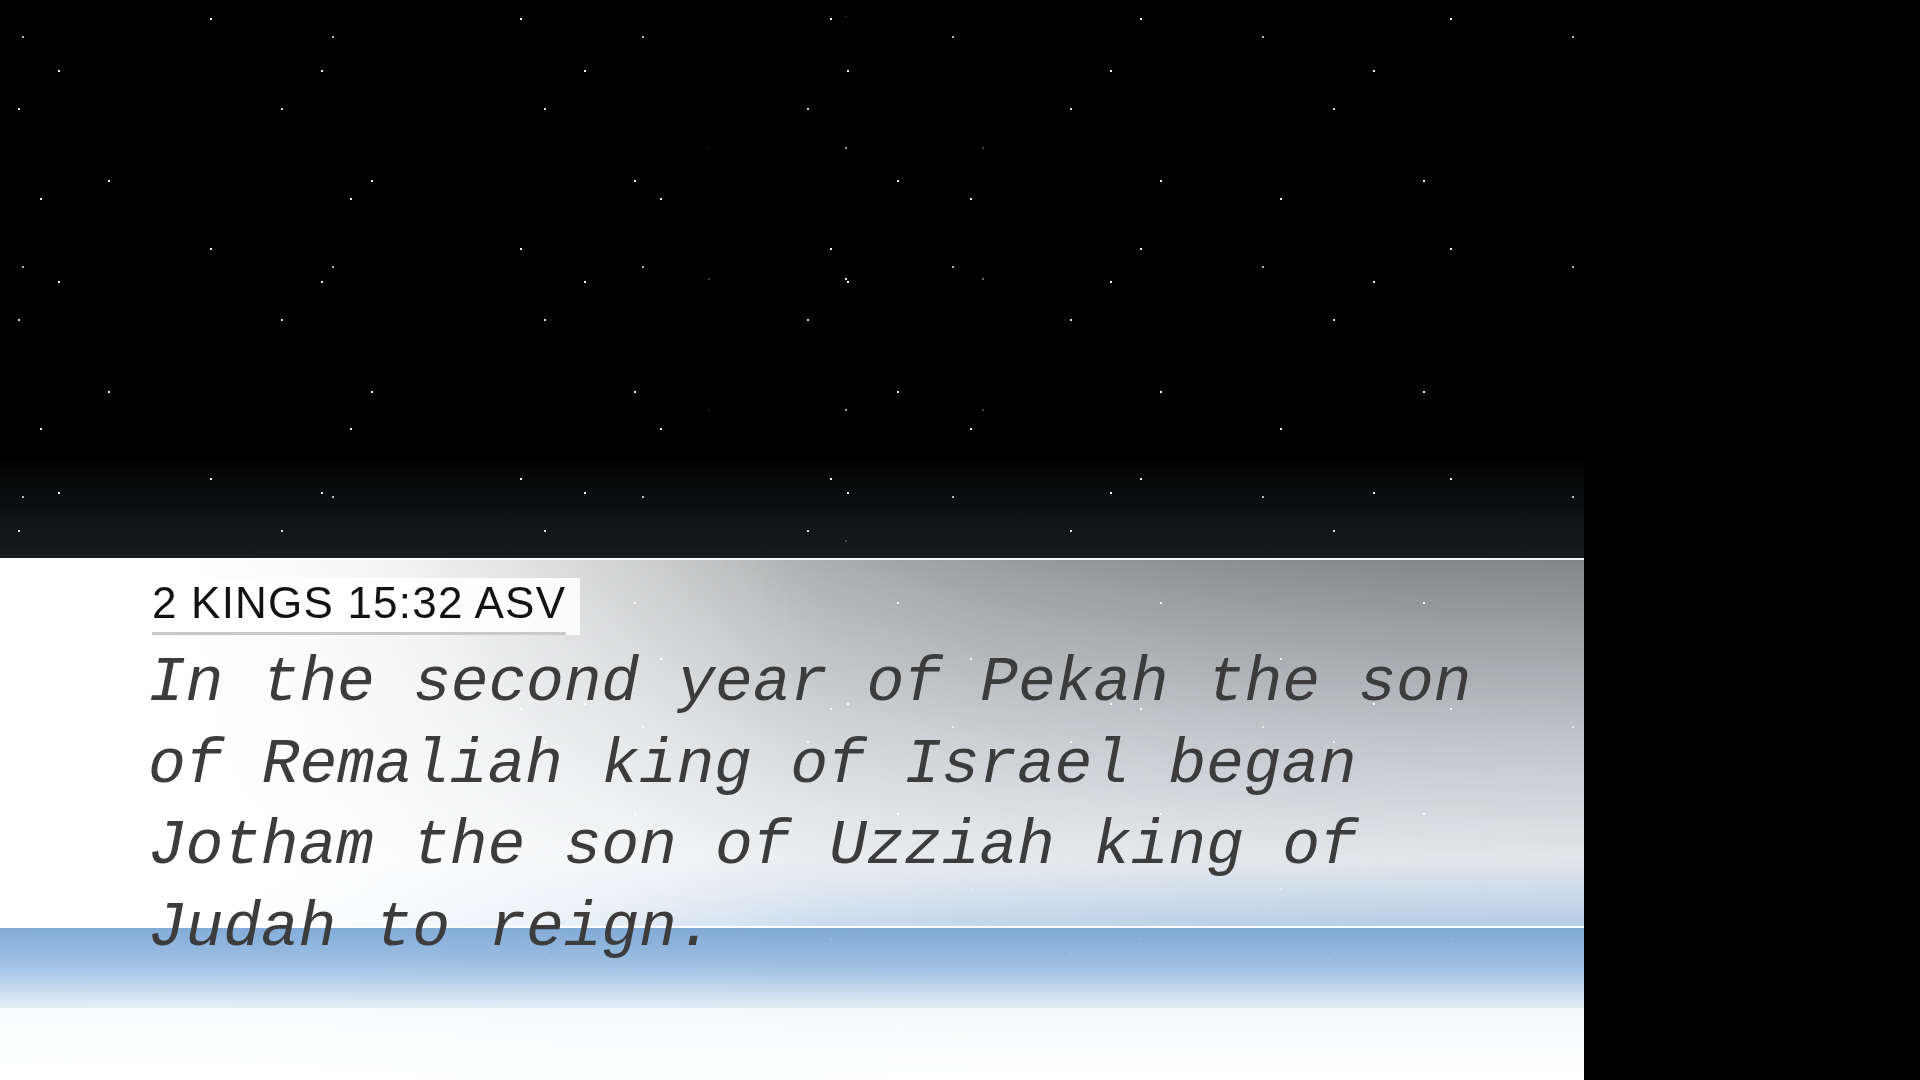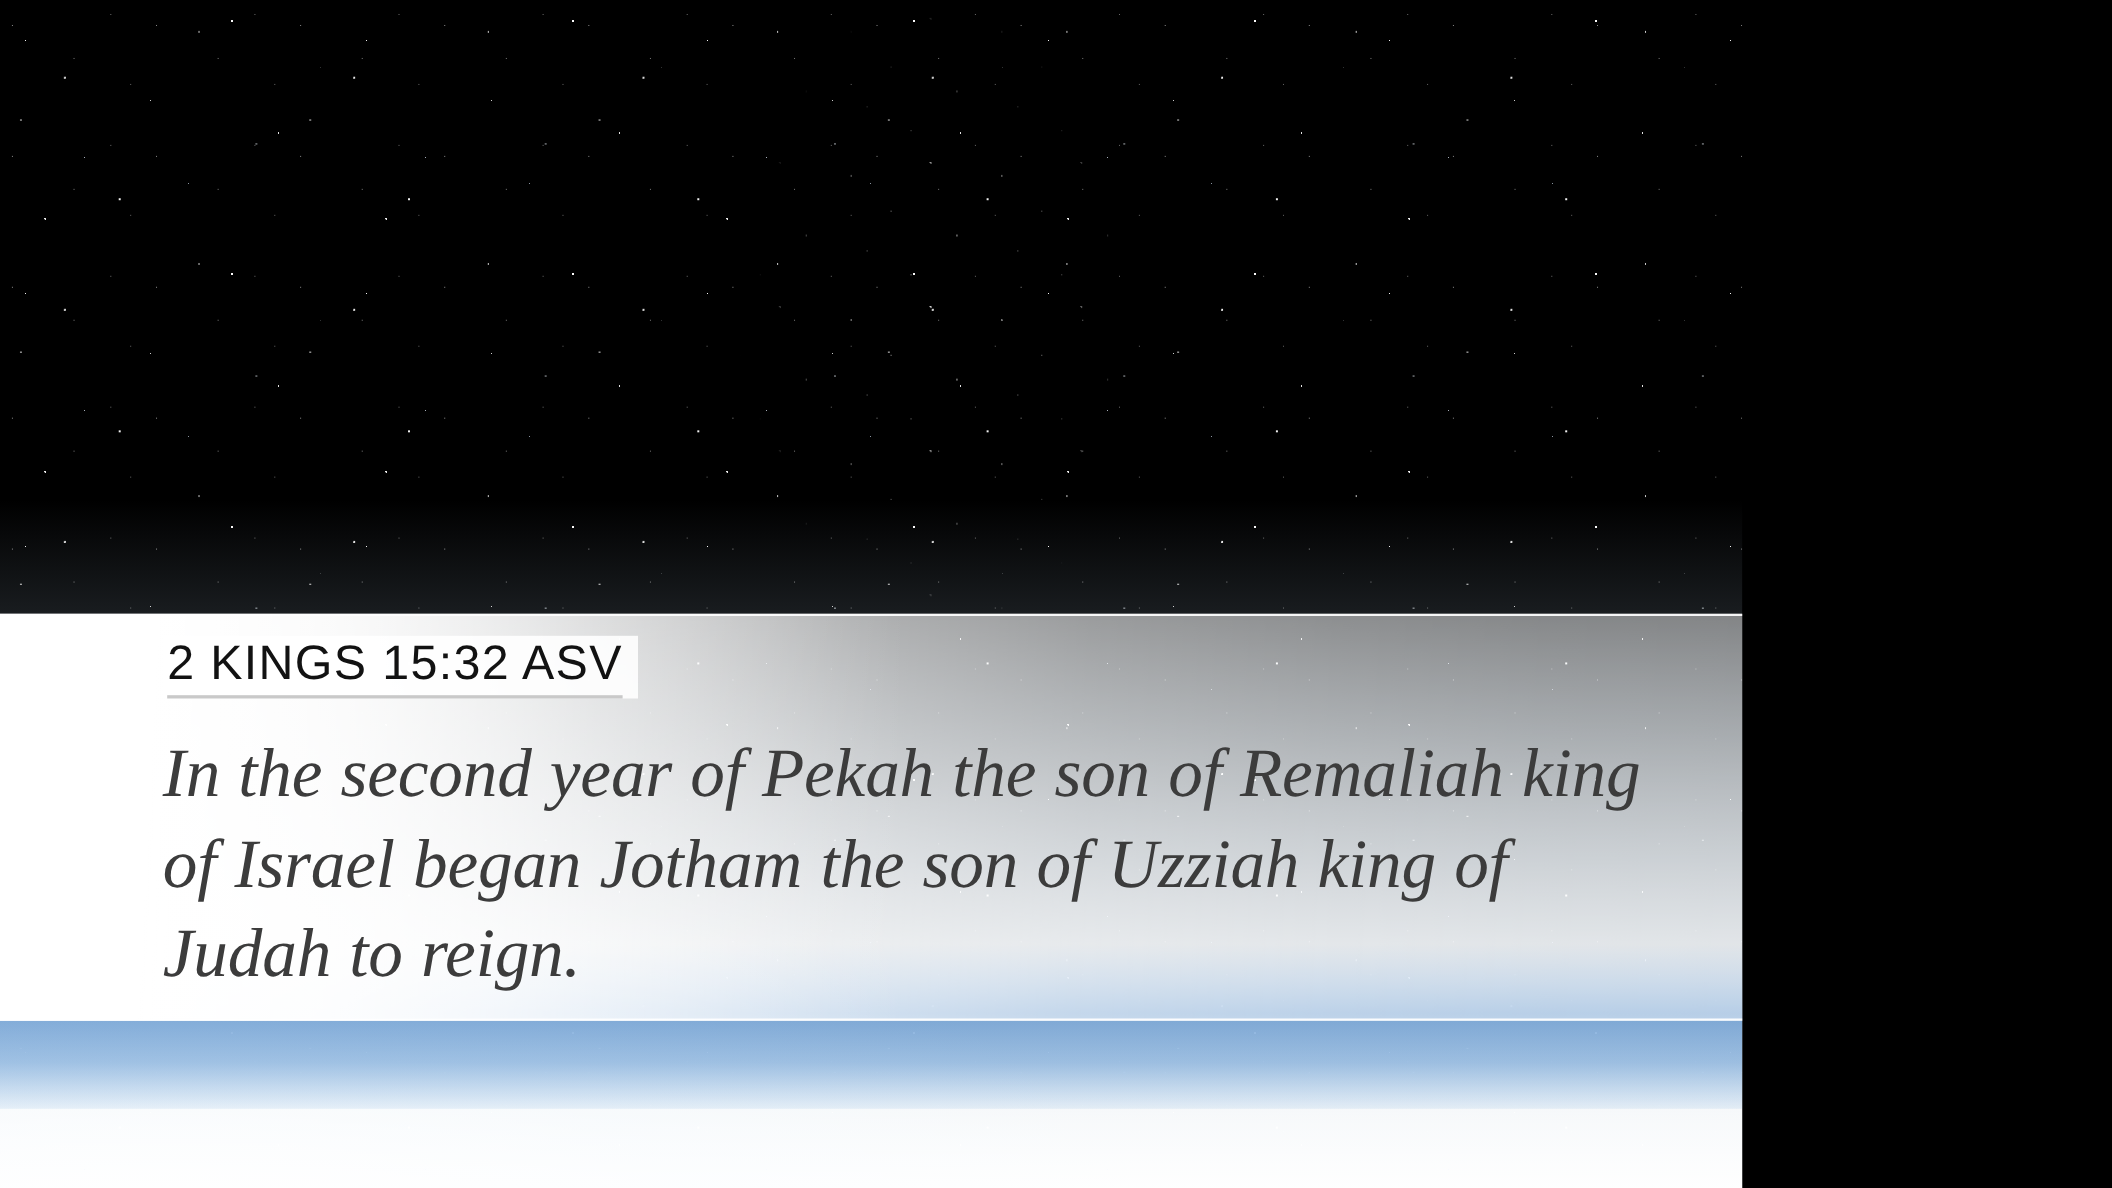--- a/index.html
+++ b/index.html
@@ -202,22 +202,22 @@
   .ref-rule{
     display:block;
     height:3px;
     background:#c9c9c9;
     margin-top:5px;
     width:100%;
   }
 
   
   .verse{
-    margin-top:28px;
-    font-family:Liberation Serif, serif;
+    margin-top:8px;
+    font-family:Liberation Mono, monospace;
     font-style:italic;
     font-weight:300;
     font-size:63px;
     line-height:1.30;
     letter-spacing:-0.2px;
     color:#3c3c3c;
     max-width:1660px;
     word-spacing:1px;
   }
 </style>

